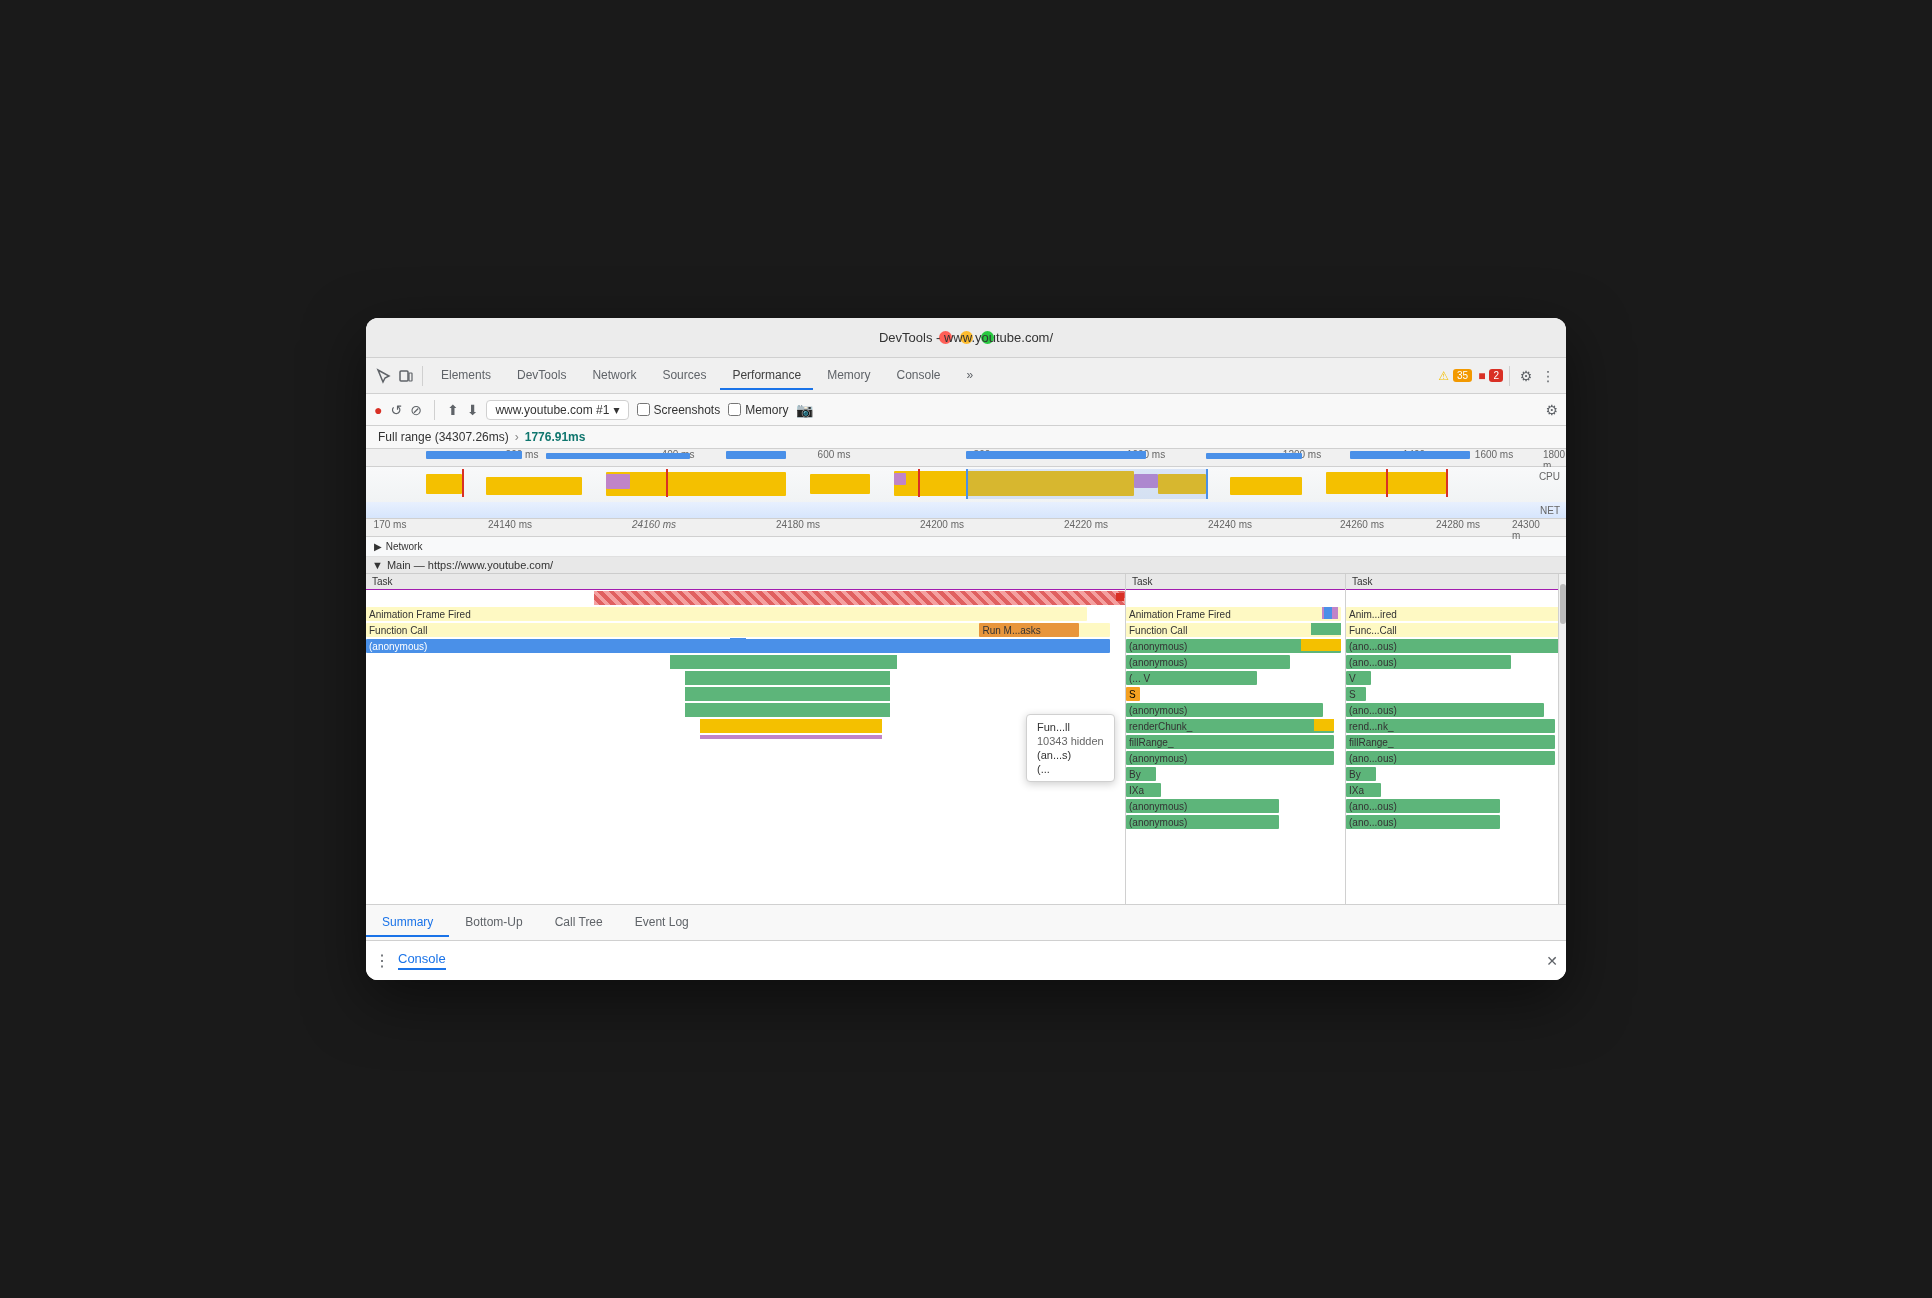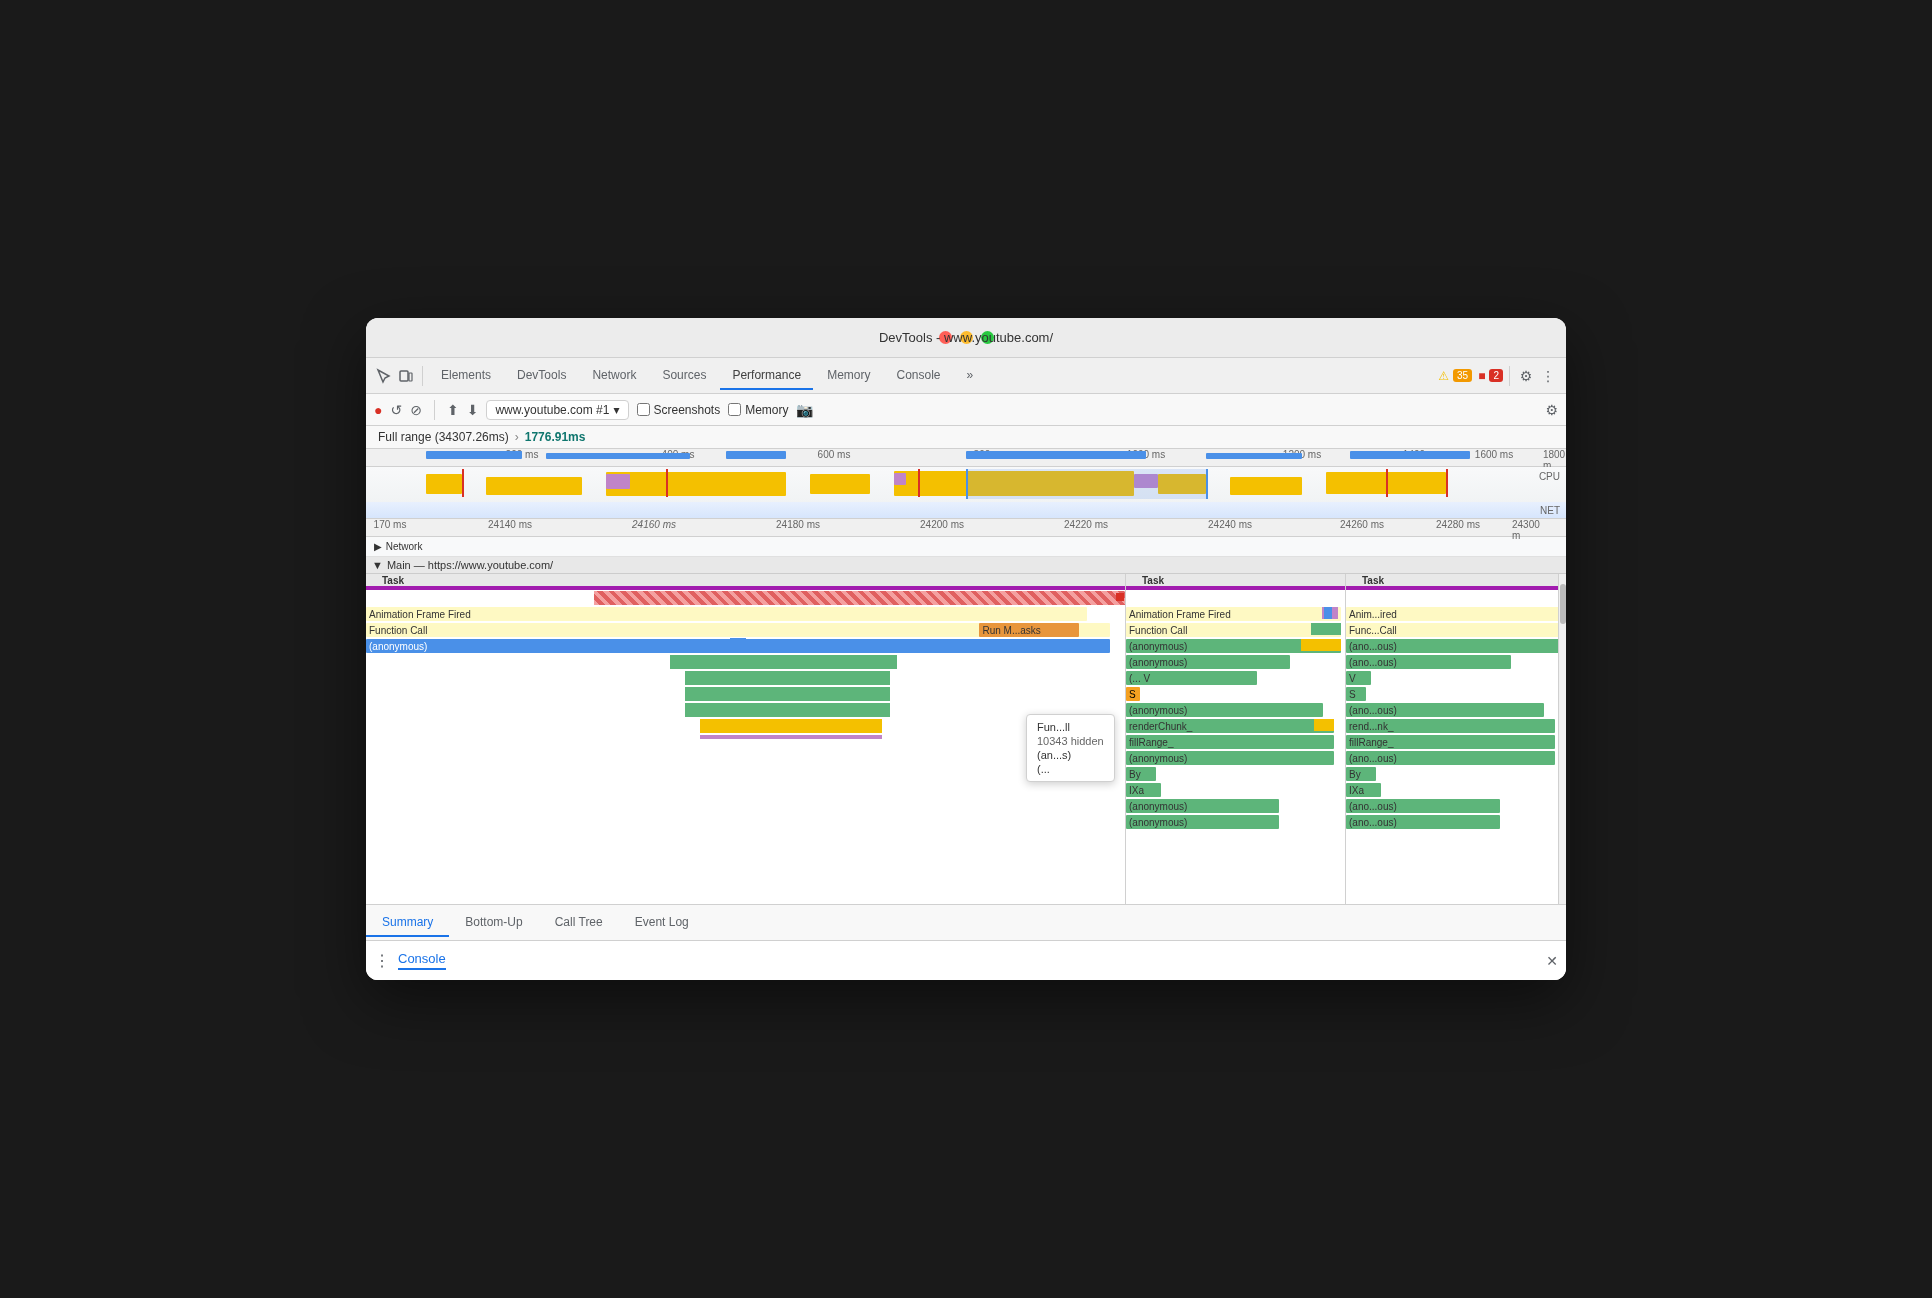--- a/index.html
+++ b/index.html
@@ -272,25 +272,25 @@
       position: absolute;
       font-size: 10px;
       color: #666;
       transform: translateX(-50%);
     }
     .col-task-header {
       height: 16px;
       background: #e8e8e8;
       display: flex;
       align-items: center;
-      padding: 0 16px;
+      padding: 0 6px;
       font-size: 10px;
-      font-weight: 700;
+      font-weight: 400;
       color: #333;
-      border-bottom: 4px solid #a21caf;
+      border-bottom: 1px solid #a21caf;
     }
     .fb {
       position: absolute;
       height: 14px;
       top: 1px;
       display: flex;
       align-items: center;
       padding: 0 3px;
       font-size: 10px;
       overflow: hidden;

